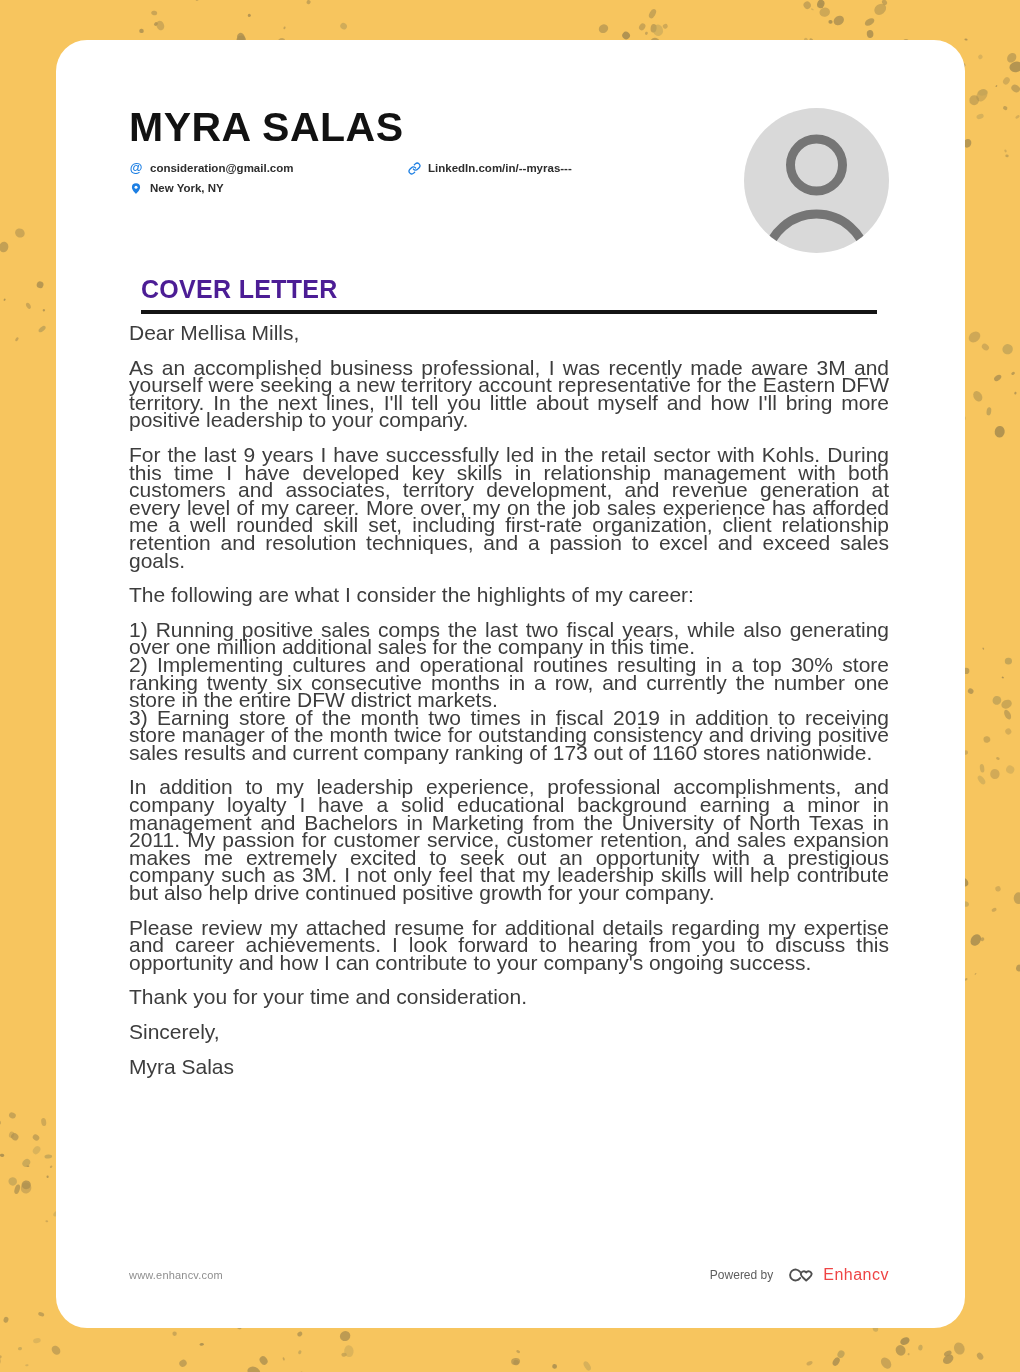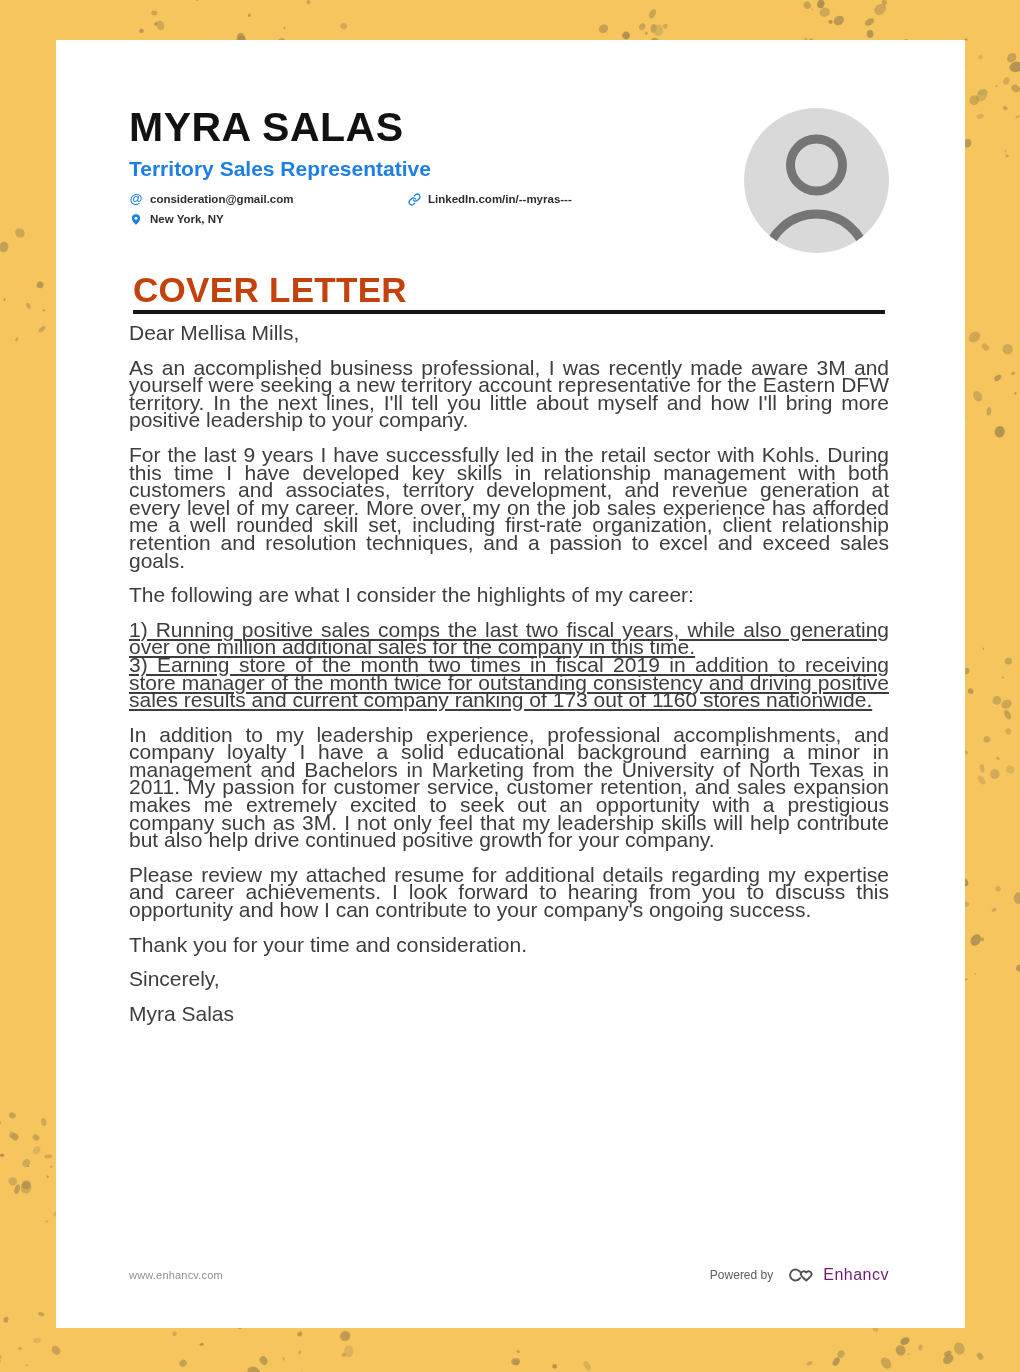--- a/index.html
+++ b/index.html
@@ -7,20 +7,21 @@
     width:1020px;height:1372px;
     background:#f7c55e;
     font-family:"Liberation Sans","DejaVu Sans",sans-serif;
     position:relative;overflow:hidden;
   }
   #speckles{position:absolute;left:0;top:0;width:1020px;height:1372px;display:block;pointer-events:none;}
   .page{
     position:absolute;left:56px;top:40px;width:909px;height:1288px;
     background:#ffffff;box-sizing:border-box;
     padding:64px 76px 0 73px;
+    border-radius:31px;
   }
   
   .header{display:flex;justify-content:space-between;align-items:flex-start;}
   .person-name{
     margin:0;font-size:41px;line-height:46px;font-weight:800;
     letter-spacing:0.5px;color:#121212;
   }
   .job-title{margin-top:7px;font-size:21px;line-height:24px;font-weight:800;color:#1d7fe3;}
   .contacts{
     margin-top:11px;display:grid;grid-template-columns:278px auto;row-gap:6px;
@@ -31,41 +32,41 @@
     width:14px;height:14px;margin-right:7px;color:#1d7fe3;
     display:inline-flex;align-items:center;justify-content:center;flex:none;
   }
   .cicon.at{font-size:13px;font-weight:700;line-height:14px;}
   .avatar{
     width:145px;height:145px;border-radius:50%;background:#d9d9d9;
     overflow:hidden;flex:none;margin-top:4px;
   }
   
   .section-title{
-    margin:22px 4px 0;font-size:35px;line-height:29px;font-weight:800;
-    letter-spacing:0.3px;color:#c2410c;
+    margin:22px 12px 0;font-size:25px;line-height:29px;font-weight:800;
+    letter-spacing:0.3px;color:#4c1d95;
     border-bottom:4px solid #141414;padding-bottom:6px;
   }
   
   .letter{margin-top:10px;font-size:21px;line-height:17.6px;color:#3d3d3d;}
   .letter p{margin:0 0 17px;}
   .para{text-align:justify;}
   .plain{text-align:left;}
   .highlights{margin:0 0 17px;}
-  .highlights p{margin:0;text-align:justify;text-decoration:underline;}
+  .highlights p{margin:0;text-align:justify;}
   
   .footer{
     position:absolute;left:73px;right:76px;bottom:44px;
     display:flex;justify-content:space-between;align-items:center;
   }
   .site{font-size:11px;color:#8e8e8e;letter-spacing:0.2px;}
   .powered{display:flex;align-items:center;margin-left:40px;}
   .powered-label{font-size:12px;color:#5d5d5d;margin-right:12px;}
   .logo-icon{margin-right:7px;display:inline-flex;}
-  .brand{font-size:16px;color:#701a75;letter-spacing:0.5px;}
+  .brand{font-size:16px;color:#ef4444;letter-spacing:0.5px;}
 </style>
 </head>
 <body>
 
 <svg id="speckles" xmlns="http://www.w3.org/2000/svg">
     <ellipse cx="309.8" cy="78.3" rx="4.2" ry="5.8" transform="rotate(65 309.8 78.3)" fill="#ad9050" opacity="0.83"></ellipse>
     <ellipse cx="173.6" cy="67.2" rx="3.9" ry="3.0" transform="rotate(65 173.6 67.2)" fill="#ad9050" opacity="0.94"></ellipse>
     <ellipse cx="197.5" cy="96.3" rx="3.3" ry="1.7" transform="rotate(26 197.5 96.3)" fill="#ad9050" opacity="0.78"></ellipse>
     <ellipse cx="240.9" cy="36.7" rx="3.5" ry="3.8" transform="rotate(141 240.9 36.7)" fill="#ad9050" opacity="0.84"></ellipse>
     <ellipse cx="154.2" cy="13.0" rx="3.0" ry="2.2" transform="rotate(14 154.2 13.0)" fill="#ad9050" opacity="0.60"></ellipse>
@@ -295,21 +296,20 @@
     <ellipse cx="515.6" cy="1361.4" rx="4.5" ry="3.4" transform="rotate(173 515.6 1361.4)" fill="#ad9050" opacity="0.71"></ellipse>
     <ellipse cx="587.2" cy="1365.9" rx="5.1" ry="2.8" transform="rotate(59 587.2 1365.9)" fill="#bfa258" opacity="0.58"></ellipse>
     <ellipse cx="518.2" cy="1351.6" rx="2.0" ry="1.4" transform="rotate(30 518.2 1351.6)" fill="#ad9050" opacity="0.63"></ellipse>
   </svg>
 
 <div class="page">
 
   <div class="header">
     <div class="header-left">
       <h1 class="person-name">MYRA SALAS</h1>
-      <div class="job-title">Territory Sales Representative</div>
       <div class="contacts">
         <div class="contact">
           <span class="cicon at">@</span>
           <span>consideration@gmail.com</span>
         </div>
         <div class="contact">
           <span class="cicon">
             <svg viewBox="0 0 24 24" width="13" height="13" fill="none" stroke="currentColor" stroke-width="2.4" stroke-linecap="round" stroke-linejoin="round">
               <path d="M10 13a5 5 0 0 0 7.54.54l3-3a5 5 0 0 0-7.07-7.07l-1.72 1.71"></path>
               <path d="M14 11a5 5 0 0 0-7.54-.54l-3 3a5 5 0 0 0 7.07 7.07l1.71-1.71"></path>
@@ -338,20 +338,21 @@
 
   <h2 class="section-title">COVER LETTER</h2>
 
   <div class="letter">
     <p class="plain">Dear Mellisa Mills,</p>
     <p class="para">As an accomplished business professional, I was recently made aware 3M and yourself were seeking a new territory account representative for the Eastern DFW territory. In the next lines, I'll tell you little about myself and how I'll bring more positive leadership to your company.</p>
     <p class="para">For the last 9 years I have successfully led in the retail sector with Kohls. During this time I have developed key skills in relationship management with both customers and associates, territory development, and revenue generation at every level of my career. More over, my on the job sales experience has afforded me a well rounded skill set, including first-rate organization, client relationship retention and resolution techniques, and a passion to excel and exceed sales goals.</p>
     <p class="para">The following are what I consider the highlights of my career:</p>
     <div class="highlights">
       <p>1) Running positive sales comps the last two fiscal years, while also generating over one million additional sales for the company in this time.</p>
+      <p>2) Implementing cultures and operational routines resulting in a top 30% store ranking twenty six consecutive months in a row, and currently the number one store in the entire DFW district markets.</p>
       <p>3) Earning store of the month two times in fiscal 2019 in addition to receiving store manager of the month twice for outstanding consistency and driving positive sales results and current company ranking of 173 out of 1160 stores nationwide.</p>
     </div>
     <p class="para">In addition to my leadership experience, professional accomplishments, and company loyalty I have a solid educational background earning a minor in management and Bachelors in Marketing from the University of North Texas in 2011. My passion for customer service, customer retention, and sales expansion makes me extremely excited to seek out an opportunity with a prestigious company such as 3M. I not only feel that my leadership skills will help contribute but also help drive continued positive growth for your company.</p>
     <p class="para">Please review my attached resume for additional details regarding my expertise and career achievements. I look forward to hearing from you to discuss this opportunity and how I can contribute to your company's ongoing success.</p>
     <p class="plain">Thank you for your time and consideration.</p>
     <p class="plain">Sincerely,</p>
     <p class="plain">Myra Salas</p>
   </div>
 
   <div class="footer">

